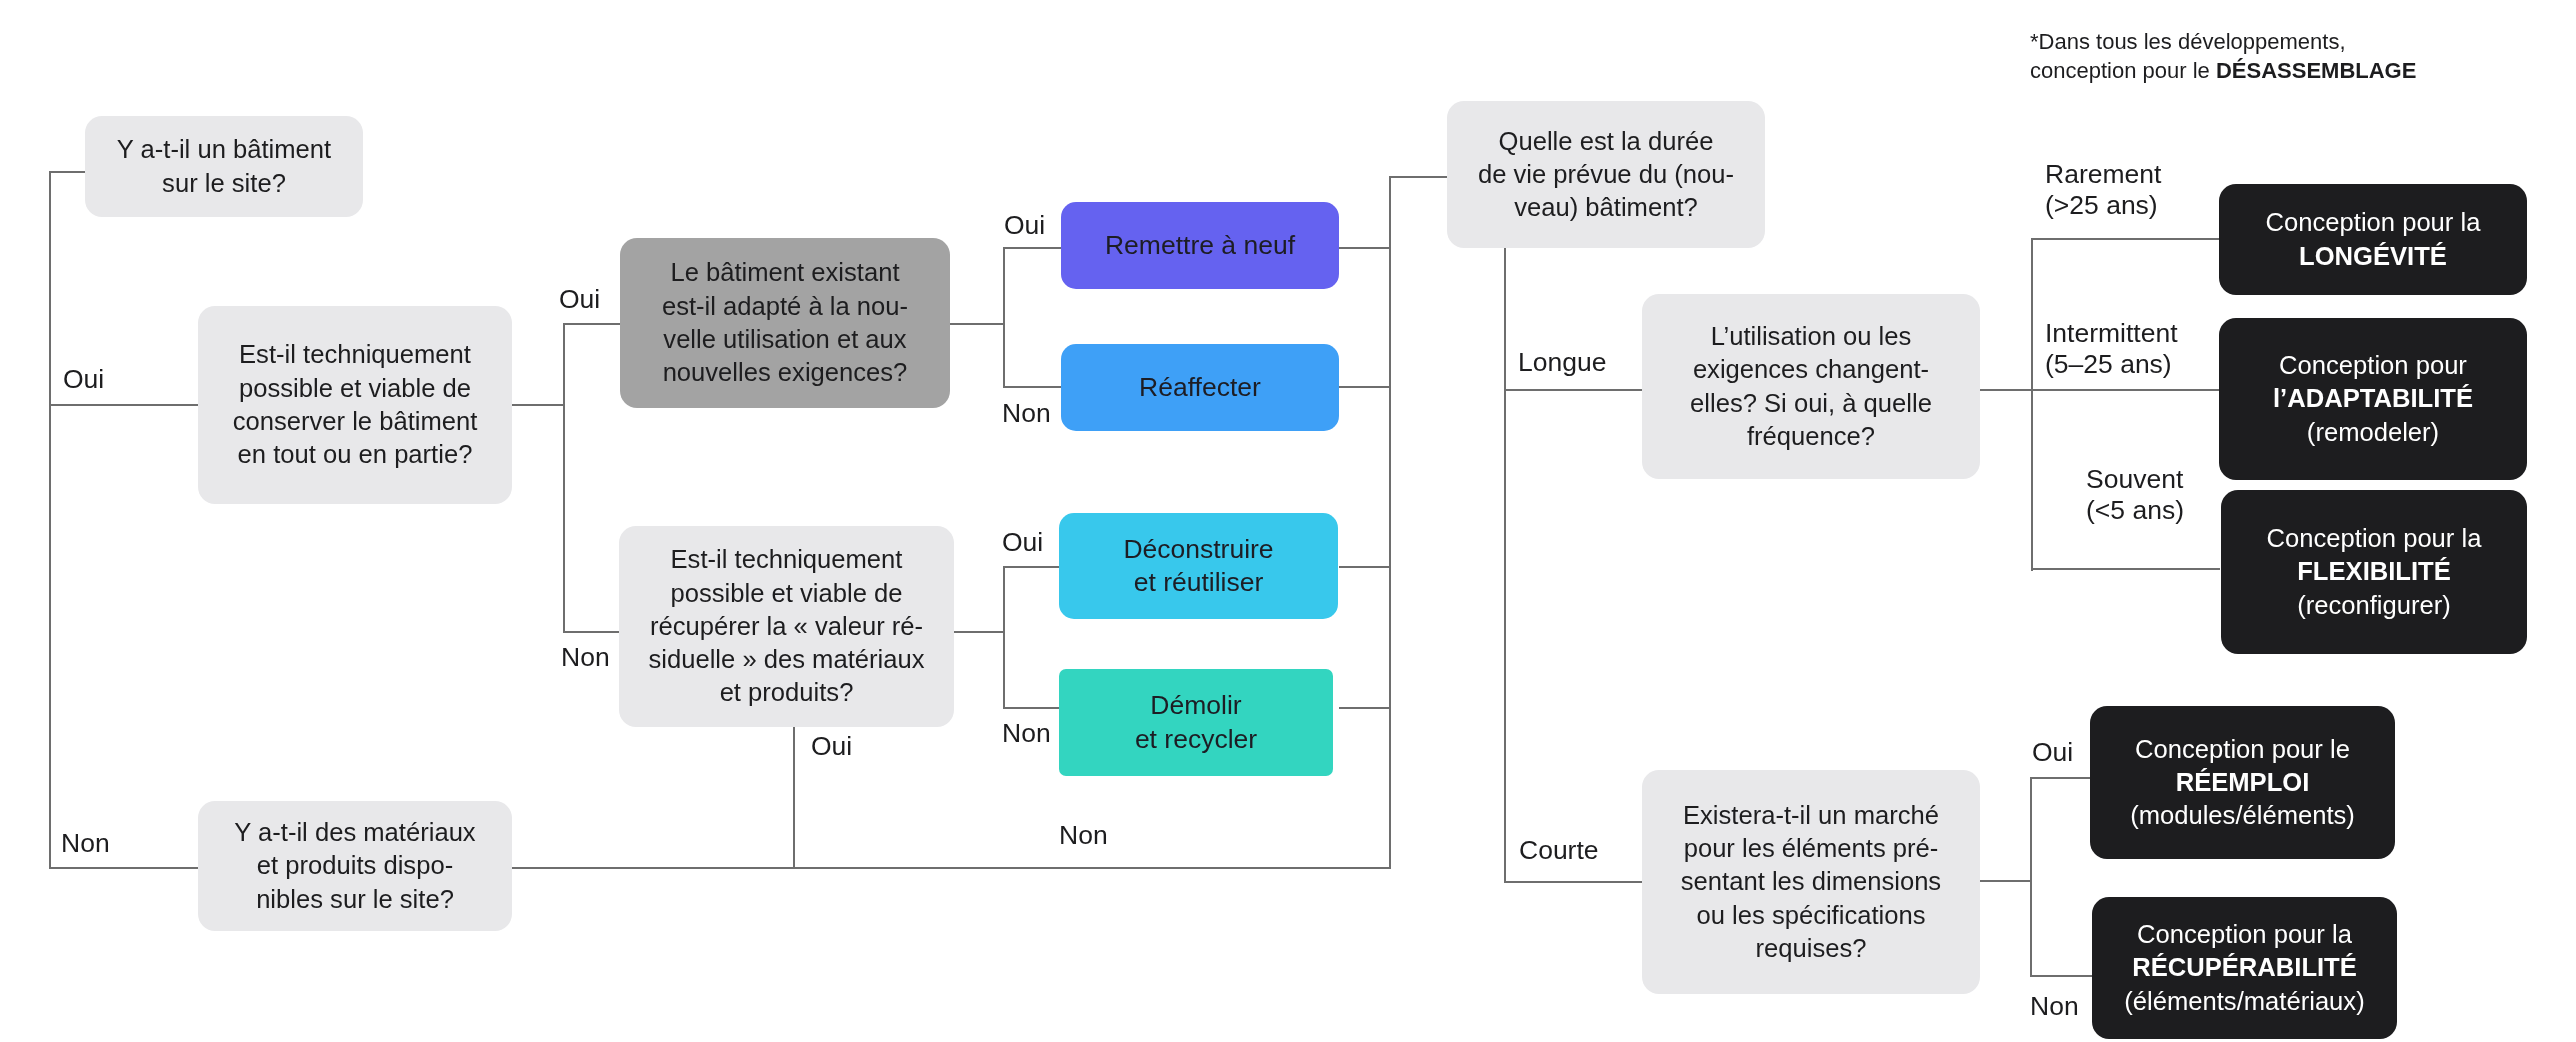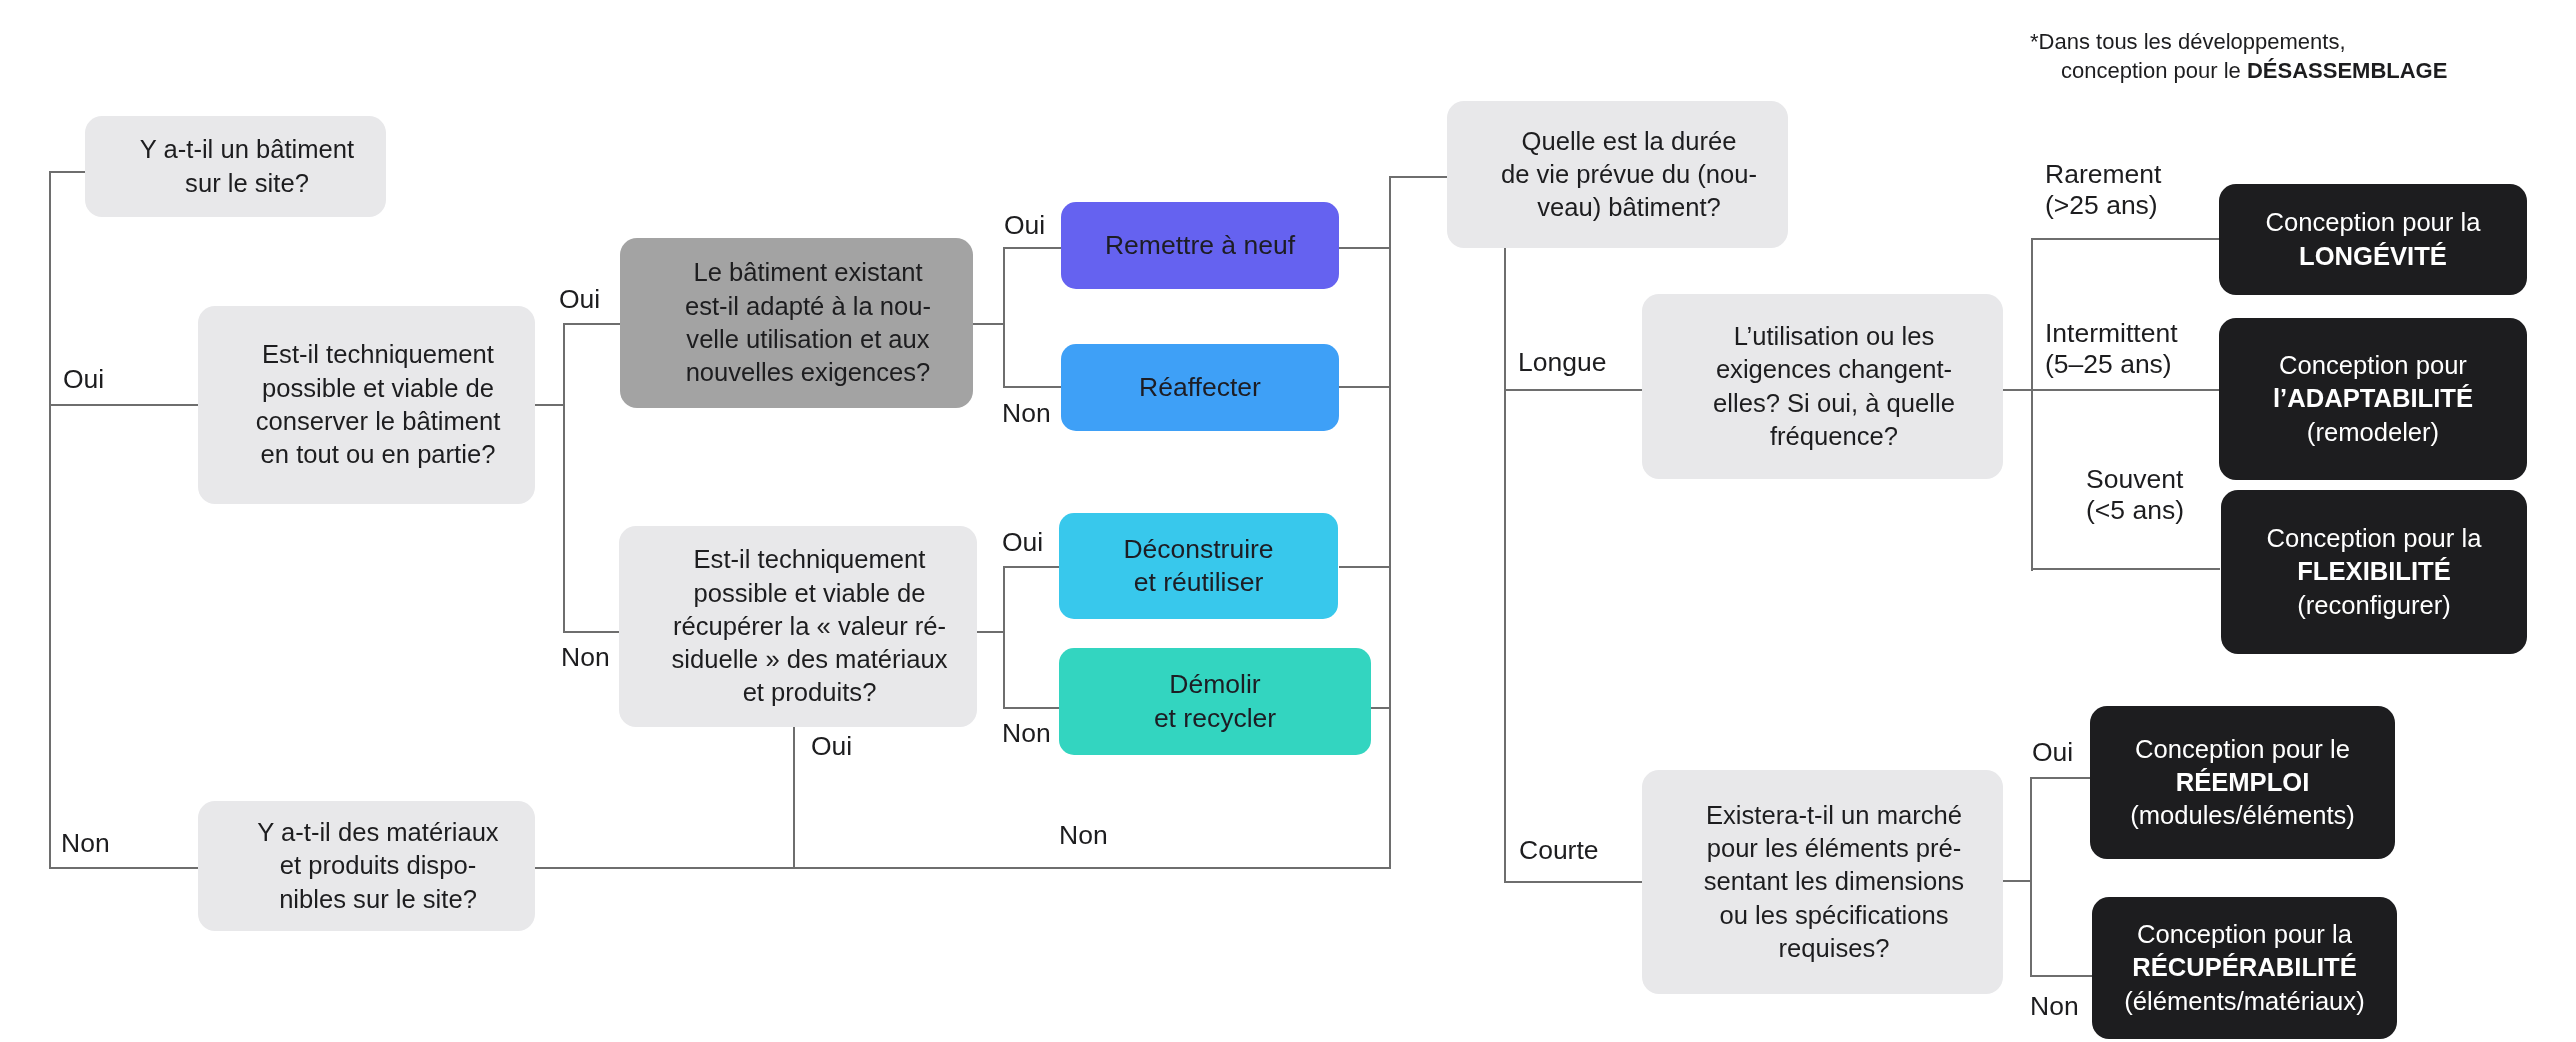--- a/index.html
+++ b/index.html
@@ -4,21 +4,21 @@
 <title>Diagram</title>
 <style>
   html,body{margin:0;padding:0;background:#fff;}
   .canvas{
     position:relative;width:2576px;height:1042px;background:#ffffff;
     font-family:"Liberation Sans", sans-serif;color:#1d1d1f;overflow:hidden;
   }
   .q{
     position:absolute;background:#e8e8ea;border-radius:17px;
     display:flex;align-items:center;justify-content:center;text-align:center;
-    font-size:25.6px;line-height:1.3;white-space:pre-line;color:#1d1d1f;padding-left:23px;
+    font-size:25.6px;line-height:1.3;white-space:pre-line;color:#1d1d1f;
   }
   .action{
     position:absolute;border-radius:15px;
     display:flex;align-items:center;justify-content:center;text-align:center;
     font-size:26.5px;line-height:1.25;white-space:pre-line;color:#1d1d24;
   }
   .outcome{
     position:absolute;background:#1d1d1f;border-radius:17px;color:#ffffff;
     display:flex;flex-direction:column;align-items:center;justify-content:center;
     text-align:center;font-size:25.6px;line-height:1.3;
@@ -107,21 +107,21 @@
   <div class="q" style="left: 1642px; top: 770px; width: 338px; height: 224px; background: rgb(232, 232, 234);">Existera-t-il un marché
 pour les éléments pré-
 sentant les dimensions
 ou les spécifications
 requises?</div>
 
   <div class="action" style="left: 1061px; top: 202px; width: 278px; height: 87px; background: rgb(101, 98, 240);">Remettre à neuf</div>
   <div class="action" style="left: 1061px; top: 344px; width: 278px; height: 87px; background: rgb(62, 160, 247);">Réaffecter</div>
   <div class="action" style="left: 1059px; top: 513px; width: 279px; height: 106px; background: rgb(56, 200, 236);">Déconstruire
 et réutiliser</div>
-  <div class="action" style="left: 1059px; top: 648px; width: 312px; height: 107px; background: rgb(51, 213, 192);">Démolir
+  <div class="action" style="left: 1059px; top: 669px; width: 274px; height: 107px; background: rgb(51, 213, 192); border-radius: 7px;">Démolir
 et recycler</div>
 
   <div class="outcome" style="left: 2219px; top: 184px; width: 308px; height: 111px; background: rgb(29, 29, 31);">
     <span>Conception pour la</span>
     <span class="bold">LONGÉVITÉ</span>
     <span></span>
   </div>
   <div class="outcome" style="left: 2219px; top: 318px; width: 308px; height: 162px; background: rgb(29, 29, 31);">
     <span>Conception pour</span>
     <span class="bold">l’ADAPTABILITÉ</span>
@@ -159,17 +159,17 @@
 (&gt;25 ans)</span>
   <span class="lbl" style="left:2045px;top:318px;">Intermittent
 (5–25 ans)</span>
   <span class="lbl" style="left:2045px;top:464px;margin-left:41px;">Souvent
 (&lt;5 ans)</span>
   <span class="lbl" style="left:2032px;top:737px;">Oui</span>
   <span class="lbl" style="left:2030px;top:991px;">Non</span>
 
   <div class="note">
     <span style="display:block;">*Dans tous les développements,</span>
-    <span style="display:block;margin-left:31px;"><span>conception pour le </span><b>DÉSASSEMBLAGE</b></span>
+    <span style="display:block;"><span>conception pour le </span><b>DÉSASSEMBLAGE</b></span>
   </div>
 
 </div>
 
 
 </body></html>

